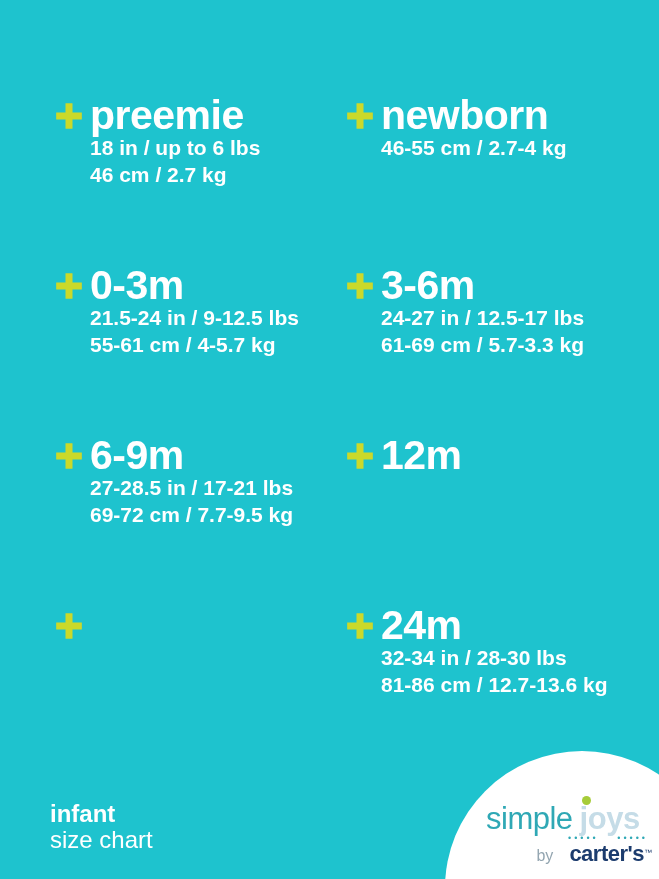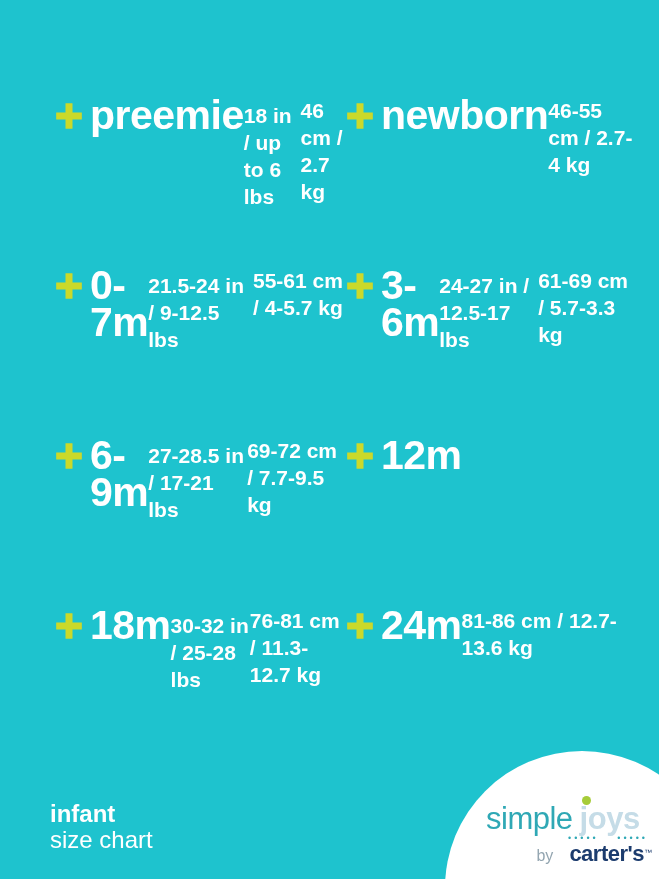--- a/index.html
+++ b/index.html
@@ -20,35 +20,35 @@
   }
   .size-cell { display: flex; align-items: flex-start; }
   .plus {
     width: 28px; height: 28px;
     margin: 5px 7px 0 0;
     flex: 0 0 auto;
     display: inline-block;
   }
   .plus svg { width: 28px; height: 28px; display: block; }
   .plus svg path { fill: var(--plus, #CBD92A); }
-  .cell-text { display: flex; }
+  .cell-text { display: flex; flex-direction: column; }
   .size-label {
     font-size: 41px;
     font-weight: bold;
     color: var(--text, #FFFFFF);
     line-height: 37px;
     letter-spacing: -0.5px;
   }
   .size-line {
     font-size: 21px;
     font-weight: bold;
     color: var(--text, #FFFFFF);
     line-height: 27px;
   }
-  .size-line.imperial { margin-top: 5px; }
+  .size-line.imperial { }
   .footer-label {
     position: absolute;
     left: 50px; top: 801px;
     color: var(--text, #FFFFFF);
   }
   .footer-title { font-size: 24px; font-weight: bold; line-height: 25px; }
   .footer-subtitle { font-size: 24px; font-weight: normal; line-height: 27px; }
   .logo-circle {
     position: absolute;
     left: 445px; top: 751px;
@@ -142,21 +142,21 @@
     </div>
   </div>
 
   <div class="size-cell">
     <span class="plus">
         <svg viewBox="0 0 24 24">
           <path d="M9 1h6v8h8v6h-8v8H9v-8H1V9h8V1z"></path>
         </svg>
       </span>
     <div class="cell-text">
-      <div class="size-label">0-7m</div>
+      <div class="size-label">0-3m</div>
       <div class="size-line imperial">21.5-24 in / 9-12.5 lbs</div>
       <div class="size-line metric">55-61 cm / 4-5.7 kg</div>
     </div>
   </div>
 
   <div class="size-cell">
     <span class="plus">
         <svg viewBox="0 0 24 24">
           <path d="M9 1h6v8h8v6h-8v8H9v-8H1V9h8V1z"></path>
         </svg>
@@ -191,35 +191,31 @@
       <div class="size-label">12m</div>
     </div>
   </div>
 
   <div class="size-cell">
     <span class="plus">
         <svg viewBox="0 0 24 24">
           <path d="M9 1h6v8h8v6h-8v8H9v-8H1V9h8V1z"></path>
         </svg>
       </span>
-    <div class="cell-text">
-      <div class="size-label">18m</div>
-      <div class="size-line imperial">30-32 in / 25-28 lbs</div>
-      <div class="size-line metric">76-81 cm / 11.3-12.7 kg</div>
-    </div>
   </div>
 
   <div class="size-cell">
     <span class="plus">
         <svg viewBox="0 0 24 24">
           <path d="M9 1h6v8h8v6h-8v8H9v-8H1V9h8V1z"></path>
         </svg>
       </span>
     <div class="cell-text">
       <div class="size-label">24m</div>
+      <div class="size-line imperial">32-34 in / 28-30 lbs</div>
       <div class="size-line metric">81-86 cm / 12.7-13.6 kg</div>
     </div>
   </div>
 
 </div>
 
 <div class="footer-label">
   <div class="footer-title">infant</div>
   <div class="footer-subtitle">size chart</div>
 </div>

